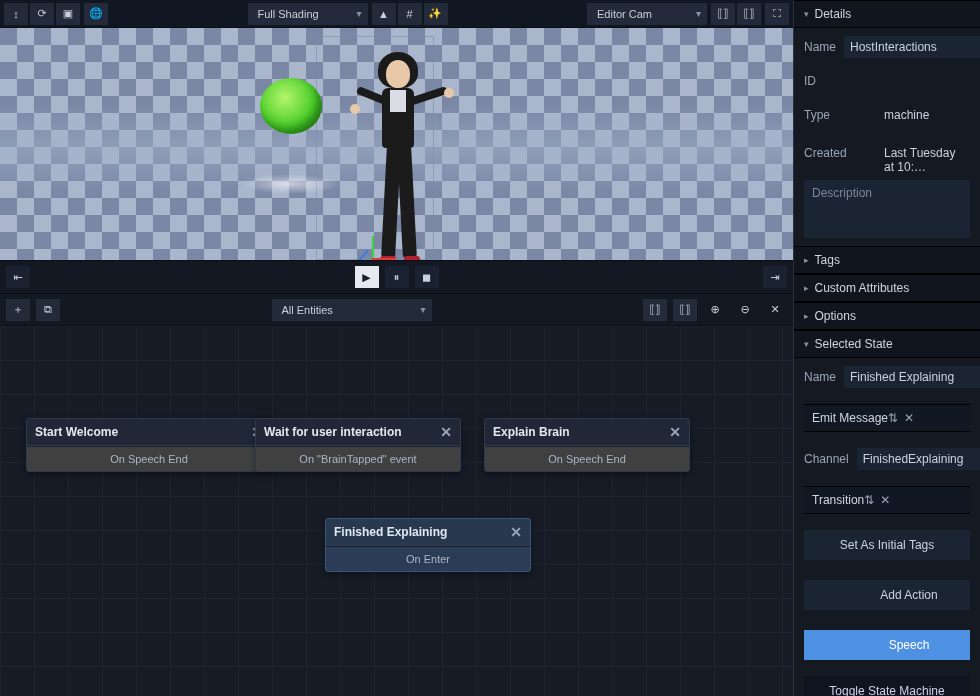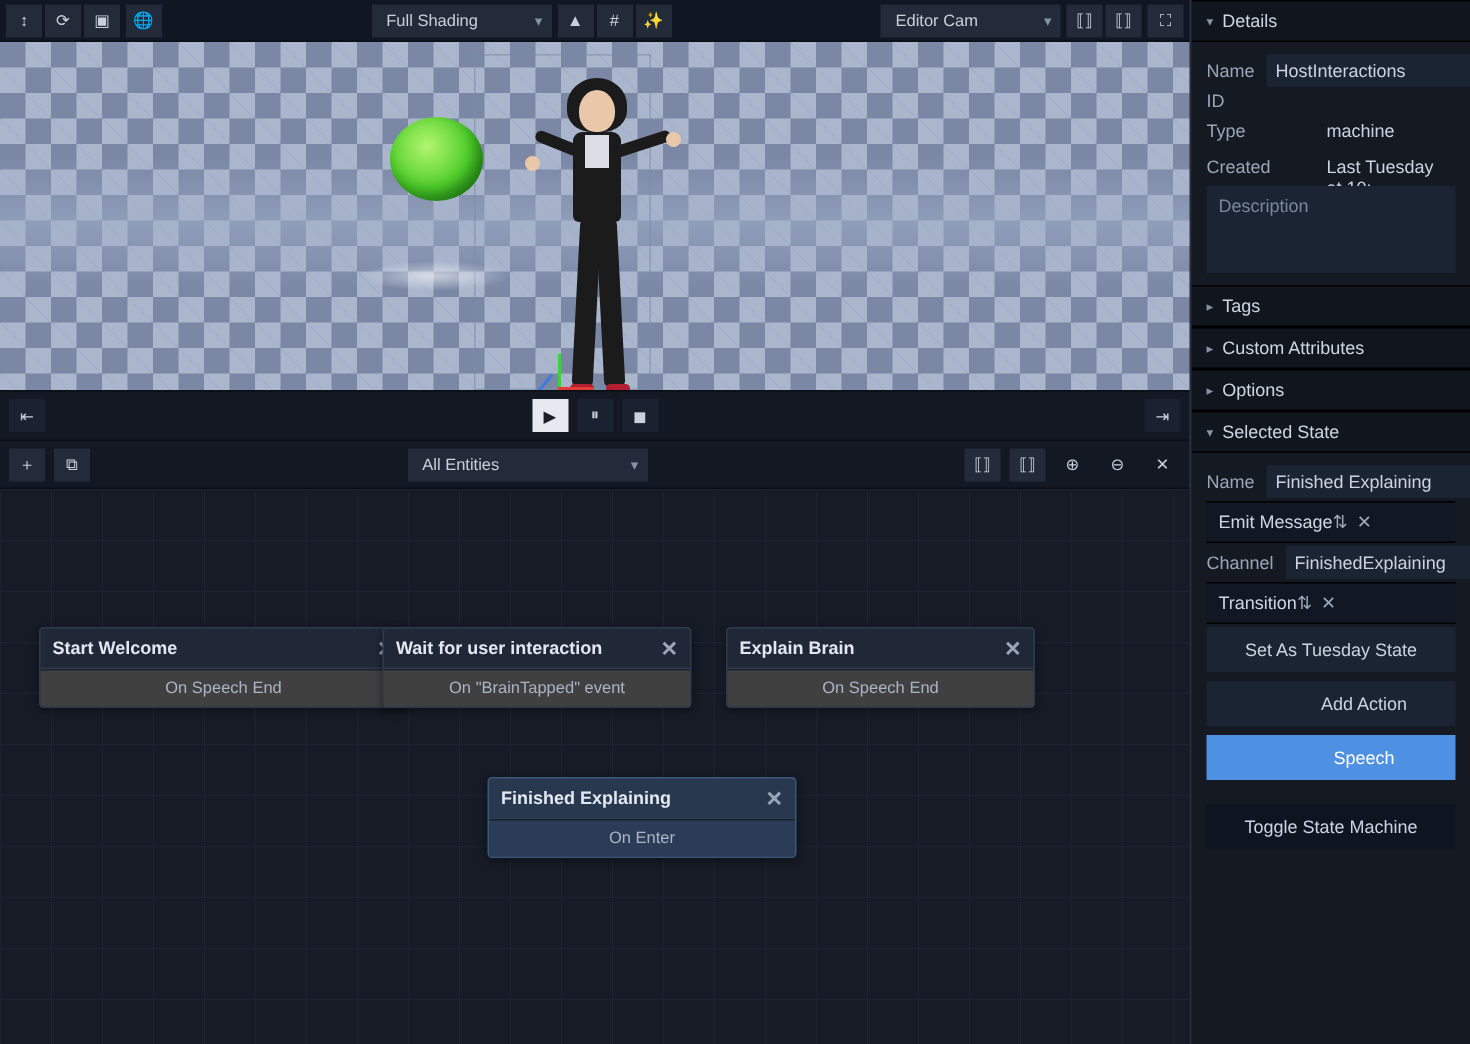--- a/index.html
+++ b/index.html
@@ -78,21 +78,21 @@
   .node-row{padding:6px 8px;text-align:center;color:#aab4c6;font-size:11px;border-top:1px solid #1a2230;background:#404040;}
   .node.sel .node-row{background:#2b3d56;}
   svg.wires{position:absolute;inset:0;pointer-events:none;}
   svg.wires path{stroke:#5a7aa8;stroke-width:1.4;fill:none;stroke-linecap:round;}
   svg.wires marker path{stroke:none;fill:#5a7aa8;}
 
   
   .panel-head { background:#10151e; padding:6px 10px; font-size:12px; color:#cfd6e2; border-top:1px solid #000; border-bottom:1px solid #000; cursor:pointer; display:flex; align-items:center; gap:6px;}
   .panel-head::before{content:"▾";font-size:9px;color:#8892a6;}
   .panel-head.collapsed::before{content:"▸";}
-  .panel-body{padding:8px 10px;display:flex;flex-direction:column;gap:2px;}
+  .panel-body{padding:8px 10px;display:flex;flex-direction:column;gap:16px;}
   .row{display:flex;align-items:center;gap:8px;}
   .row label{width:66px;color:#9aa6b8;font-size:12px;}
   .val, input.val{flex:1;background:#1b2433;border:none;color:#cbd3e0;padding:4px 6px;font-size:12px;height:22px;}
   .desc{background:#1b2433;height:58px;padding:6px 8px;color:#7c879c;font-size:12px;}
   .subpanel{background:#111824;border-top:1px solid #000;border-bottom:1px solid #000;padding:6px 8px;display:flex;align-items:center;justify-content:flex-start;color:#cfd6e2;}
   .subpanel .ctrls{display:flex;gap:6px;color:#9aa6b8;}
   .subpanel .ctrls span{cursor:pointer;}
   .btn{background:#1a2433;color:#cbd3e0;border:none;width:100%;height:30px;font-size:12px;cursor:pointer;}
   .btn.primary{background:#4e90e2;color:#fff;}
   .btn.toggle{background:#0e1420;}
@@ -265,21 +265,21 @@
       </div>
 
       <div class="subpanel">
         <span>Transition</span>
         <span class="ctrls">
           <span>⇅</span>
           <span>✕</span>
         </span>
       </div>
 
-      <button class="btn">Set As Tuesday State</button>
+      <button class="btn">Set As Initial Tags</button>
       <button class="btn">Add Action</button>
       <button class="btn primary">Speech</button>
     </div>
 
     <div style="padding:8px 10px 10px;">
       <button class="btn toggle">Toggle State Machine</button>
     </div>
 
   </div>
 </div>

